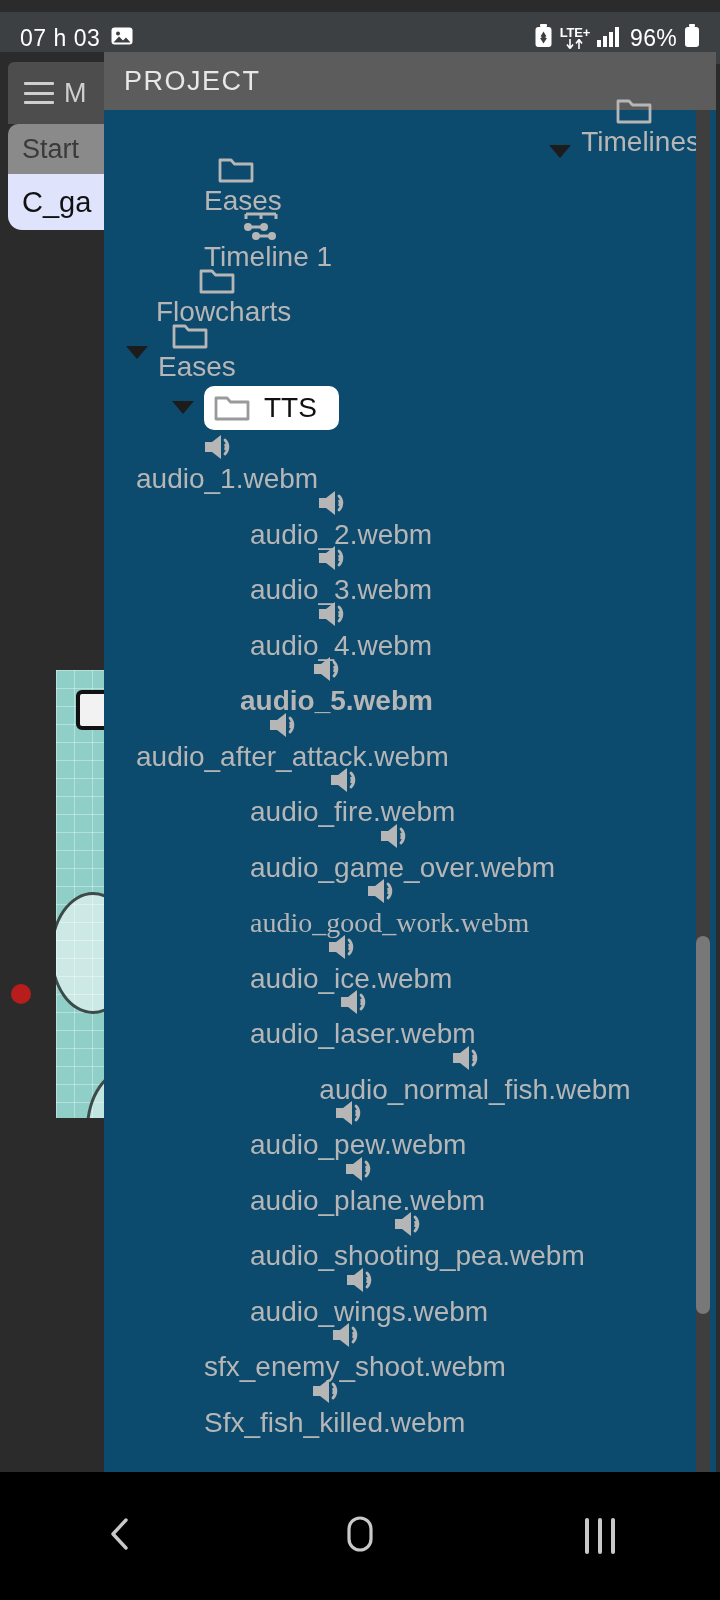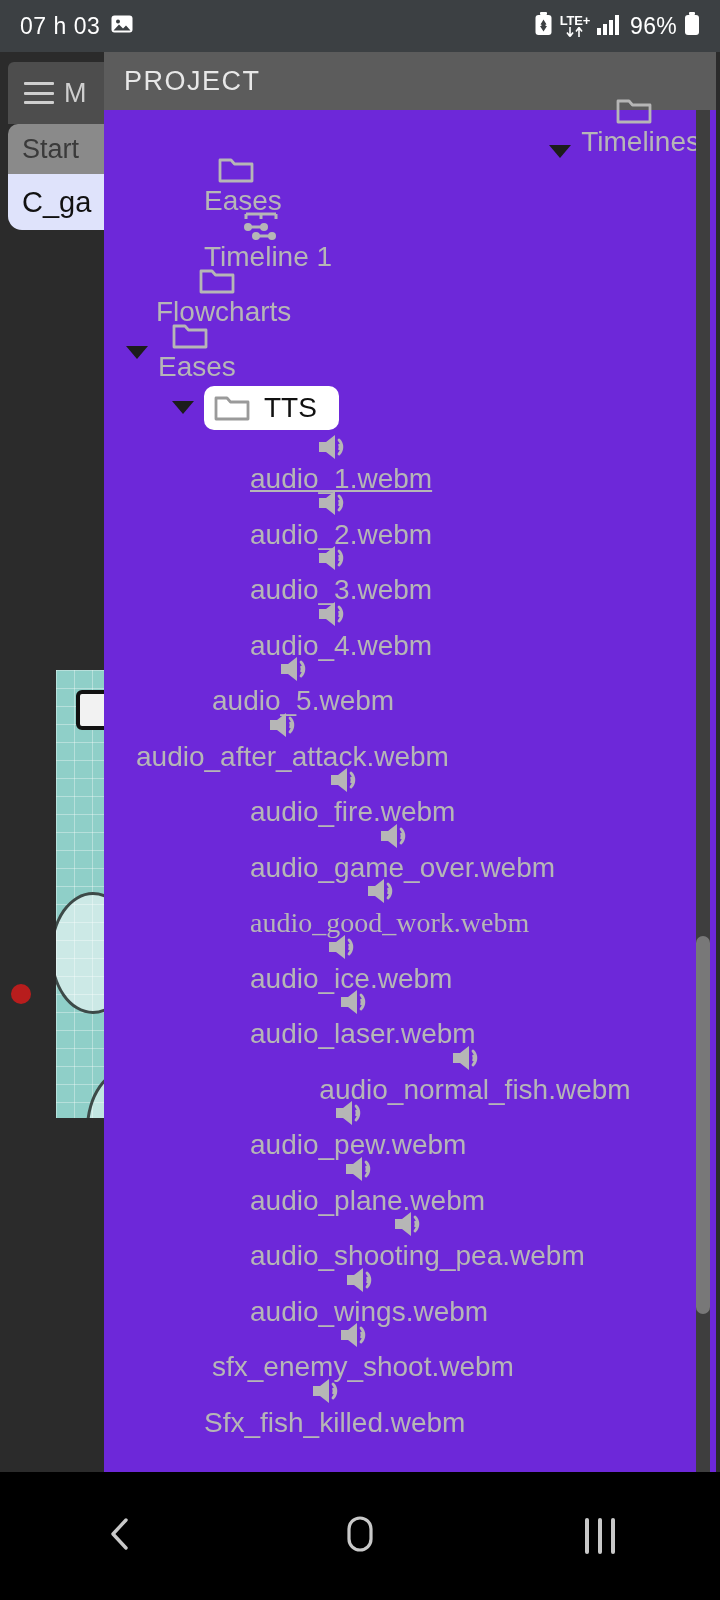--- a/index.html
+++ b/index.html
@@ -6,21 +6,21 @@
   html, body {
     width:720px; height:1600px;
     background:#000;
     font-family:"Liberation Sans", sans-serif;
     overflow:hidden;
   }
   #root { position:relative; width:720px; height:1600px; background:#2b2b2b; }
 
   
   .statusbar {
-    position:absolute; top:0; left:0; width:720px; height:52px;
+    position:absolute; top:12px; left:0; width:720px; height:52px;
     background:#3c4043; color:#fff;
     display:flex; align-items:center; justify-content:space-between;
     padding:0 20px;
   }
   .sb-left { display:flex; align-items:center; gap:10px; }
   .sb-clock { font-size:23px; letter-spacing:.5px; font-weight:400; }
   .sb-right { display:flex; align-items:center; gap:7px; }
   .sb-pct { font-size:23px; letter-spacing:.3px; }
   .icon-img { display:block; }
 
@@ -73,21 +73,21 @@
     background:rgba(255,255,255,.45);
   }
   .red-dot {
     position:absolute; left:11px; top:932px; width:20px; height:20px;
     background:#b81d1d; border-radius:50%;
   }
 
   
   .panel {
     position:absolute; left:104px; top:52px; width:612px; height:1420px;
-    background:#6d28d9; overflow:hidden;
+    background:#0c4a6e; overflow:hidden;
   }
   .panel-head {
     position:absolute; left:0; top:0; width:616px; height:58px;
     background:#5c5c5c;
     display:flex; align-items:center; padding-left:20px;
   }
   .panel-title { color:#e8e8e8; font-size:27px; letter-spacing:1.5px; }
 
   .tree { position:absolute; left:0; top:58px; width:596px; }
 
@@ -276,21 +276,21 @@
           <span class="caret"></span>
           <span class="chip">
             <span class="ico">
               <svg width="36" height="30" viewBox="0 0 36 30">
                 <path d="M2 26 L2 5 L13 5 L16.5 9 L34 9 L34 26 Z" fill="none" stroke="#9a9a9a" stroke-width="2.8" stroke-linejoin="round"></path>
               </svg>
             </span>
             <span class="label">TTS</span>
           </span>
         </div>
-        <div class="row" style="padding-left: 114px; text-decoration: underline;">
+        <div class="row" style="">
           <span class="caret blank"></span>
           <span class=""><span class="ico">
               <svg width="36" height="32" viewBox="0 0 36 32">
                 <path d="M3 11 L10 11 L19 4 L19 28 L10 21 L3 21 Z" fill="#b6b6b6"></path>
                 <path d="M23 9 A10 10 0 0 1 23 23" stroke="#b6b6b6" stroke-width="2.8" fill="none" stroke-linecap="round"></path>
                 <path d="M23.5 14 A4.5 4.5 0 0 1 23.5 18" stroke="#b6b6b6" stroke-width="2.6" fill="none" stroke-linecap="round"></path>
               </svg>
             </span><span class="label">audio_1.webm</span></span>
         </div>
         <div class="row" style="padding-left: 114px;">
@@ -316,21 +316,21 @@
         <div class="row" style="padding-left: 114px;">
           <span class="caret blank"></span>
           <span class=""><span class="ico">
               <svg width="36" height="32" viewBox="0 0 36 32">
                 <path d="M3 11 L10 11 L19 4 L19 28 L10 21 L3 21 Z" fill="#b6b6b6"></path>
                 <path d="M23 9 A10 10 0 0 1 23 23" stroke="#b6b6b6" stroke-width="2.8" fill="none" stroke-linecap="round"></path>
                 <path d="M23.5 14 A4.5 4.5 0 0 1 23.5 18" stroke="#b6b6b6" stroke-width="2.6" fill="none" stroke-linecap="round"></path>
               </svg>
             </span><span class="label">audio_4.webm</span></span>
         </div>
-        <div class="row" style="padding-left: 76px;">
+        <div class="row" style="padding-left: 104px; font-weight: bold;">
           <span class="caret blank"></span>
           <span class=""><span class="ico">
               <svg width="36" height="32" viewBox="0 0 36 32">
                 <path d="M3 11 L10 11 L19 4 L19 28 L10 21 L3 21 Z" fill="#b6b6b6"></path>
                 <path d="M23 9 A10 10 0 0 1 23 23" stroke="#b6b6b6" stroke-width="2.8" fill="none" stroke-linecap="round"></path>
                 <path d="M23.5 14 A4.5 4.5 0 0 1 23.5 18" stroke="#b6b6b6" stroke-width="2.6" fill="none" stroke-linecap="round"></path>
               </svg>
             </span><span class="label">audio_5.webm</span></span>
         </div>
         <div class="row" style="">
@@ -436,21 +436,21 @@
         <div class="row" style="padding-left: 114px;">
           <span class="caret blank"></span>
           <span class=""><span class="ico">
               <svg width="36" height="32" viewBox="0 0 36 32">
                 <path d="M3 11 L10 11 L19 4 L19 28 L10 21 L3 21 Z" fill="#b6b6b6"></path>
                 <path d="M23 9 A10 10 0 0 1 23 23" stroke="#b6b6b6" stroke-width="2.8" fill="none" stroke-linecap="round"></path>
                 <path d="M23.5 14 A4.5 4.5 0 0 1 23.5 18" stroke="#b6b6b6" stroke-width="2.6" fill="none" stroke-linecap="round"></path>
               </svg>
             </span><span class="label">audio_wings.webm</span></span>
         </div>
-        <div class="row" style="padding-left: 68px; margin-left: 8px;">
+        <div class="row" style="padding-left: 68px;">
           <span class="caret blank"></span>
           <span class=""><span class="ico">
               <svg width="36" height="32" viewBox="0 0 36 32">
                 <path d="M3 11 L10 11 L19 4 L19 28 L10 21 L3 21 Z" fill="#b6b6b6"></path>
                 <path d="M23 9 A10 10 0 0 1 23 23" stroke="#b6b6b6" stroke-width="2.8" fill="none" stroke-linecap="round"></path>
                 <path d="M23.5 14 A4.5 4.5 0 0 1 23.5 18" stroke="#b6b6b6" stroke-width="2.6" fill="none" stroke-linecap="round"></path>
               </svg>
             </span><span class="label">sfx_enemy_shoot.webm</span></span>
         </div>
         <div class="row" style="padding-left: 68px;">

